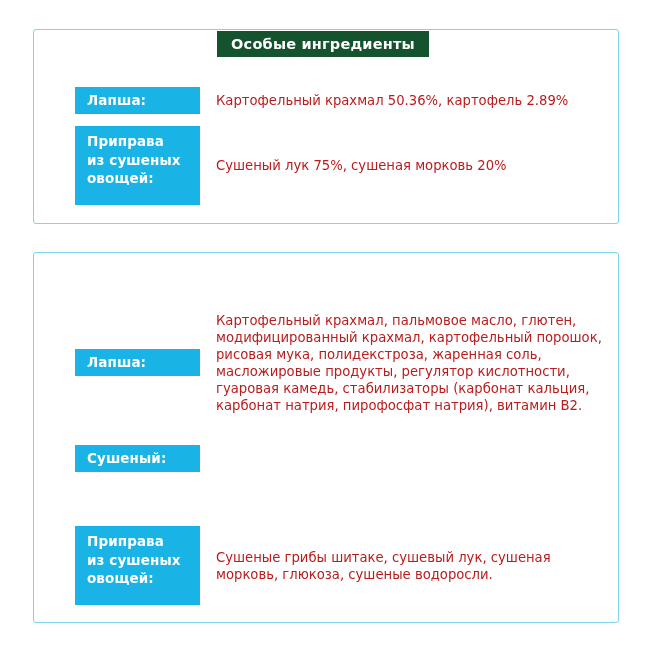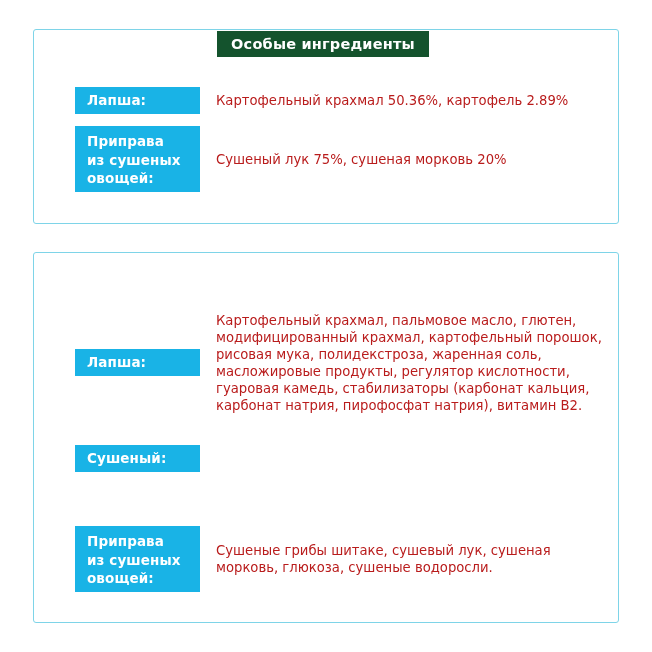--- a/index.html
+++ b/index.html
@@ -83,21 +83,21 @@
     color: #ffffff;
     font-size: 13.5px;
     font-weight: bold;
     line-height: 18.5px;
     padding: 4px 0 4px 12px;
     box-sizing: border-box;
     letter-spacing: 0.1px;
   }
   .row-label.tall {
     padding-top: 6px;
-    padding-bottom: 4px;
+    padding-bottom: 17px;
   }
 
   .row-text {
     flex: 1 1 auto;
     padding-left: 16px;
     color: #b91c1c;
     font-size: 13.2px;
     line-height: 17px;
     box-sizing: border-box;
     padding-top: 1px;

